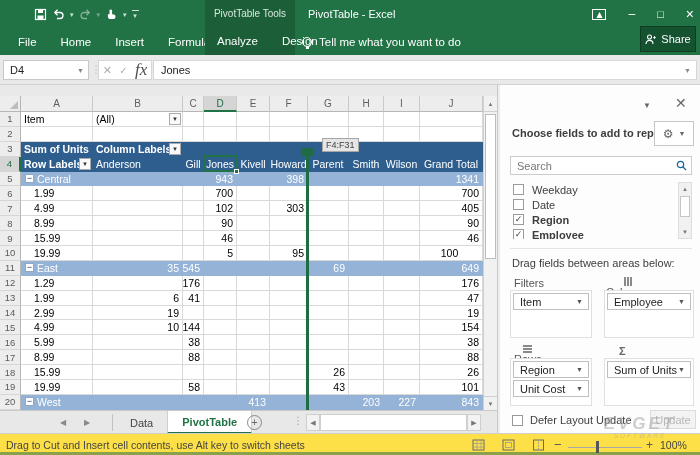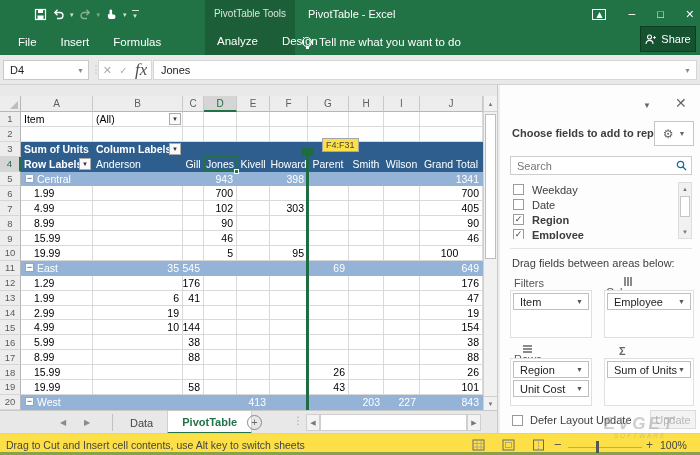--- a/index.html
+++ b/index.html
@@ -81,21 +81,21 @@
   .collapse{display:inline-flex;width:9px;height:9px;background:#fff;border:1px solid #8EA9C4;color:#1F3864;
             font-size:9px;line-height:7px;align-items:center;justify-content:center;margin:0 3px 0 1px;flex:none;}
   .vscroll{position:absolute;left:483px;top:27px;width:14px;height:298px;background:#F1F1F1;border-left:1px solid #D0D0D0;}
   .vthumb{position:absolute;left:1px;top:2px;width:11px;height:145px;background:#fff;border:1px solid #BDBDBD;}
   .vdown{position:absolute;left:0;bottom:0;width:13px;height:14px;background:#F1F1F1;border-top:1px solid #D0D0D0;
          display:flex;align-items:center;justify-content:center;font-size:6px;color:#777;}
   .dragline{position:absolute;left:306px;top:71px;width:3px;height:254px;background:#1E6B44;z-index:5;}
   .dragnub{position:absolute;left:301px;top:63px;width:12px;height:8px;background:#1E6B44;z-index:5;}
   .seloutline{position:absolute;left:203px;top:70px;width:35px;height:17px;border:2px solid #217346;z-index:6;}
   .selhandle{position:absolute;left:234px;top:84px;width:5px;height:5px;background:#217346;border:1px solid #fff;z-index:7;}
-  .dragtip{position:absolute;left:322px;top:53px;height:14px;background:#fde047;border:1px solid #A6A6A6;z-index:8;
+  .dragtip{position:absolute;left:322px;top:53px;height:14px;background:#e5e5e5;border:1px solid #A6A6A6;z-index:8;
            font-size:9px;color:#444;display:flex;align-items:center;padding:0 3px;}
 
   .panediv{position:absolute;left:497px;top:85px;width:3px;height:348px;background:#EDEDED;border-left:1px solid #C9C9C9;}
 
   
   .pane{position:absolute;left:500px;top:85px;width:200px;height:348px;background:#FDFDFD;font-size:11px;color:#3D3D3D;}
   .ptitle{position:absolute;left:12px;top:8px;font-size:16.5px;color:#404040;}
   .ptitle-dd{position:absolute;left:143px;top:16px;color:#666;font-size:8px;}
   .pclose{position:absolute;left:175px;top:10px;color:#666;font-size:14px;}
   .pchoose{position:absolute;left:12px;top:42px;font-weight:bold;color:#3D3D3D;}
@@ -207,20 +207,21 @@
       <span class="rdo-icon">▴</span>
       <span>–</span>
       <span style="font-size:11px;">□</span>
       <span style="font-size:14px;">×</span>
     </div>
   </div>
 
   <div class="ribbonrow"></div>
   <div class="rtabs" id="rtabs">
       <span class="rtab">File</span>
+      <span class="rtab">Home</span>
       <span class="rtab">Insert</span>
       <span class="rtab">Formulas</span>
     </div>
   <div class="contextbox">
     <div class="ctxlabel">PivotTable Tools</div>
     <div class="ctxtabs" id="ctxtabs">
         <span class="rtab">Analyze</span>
         <span class="rtab">Design</span>
       </div>
   </div>

